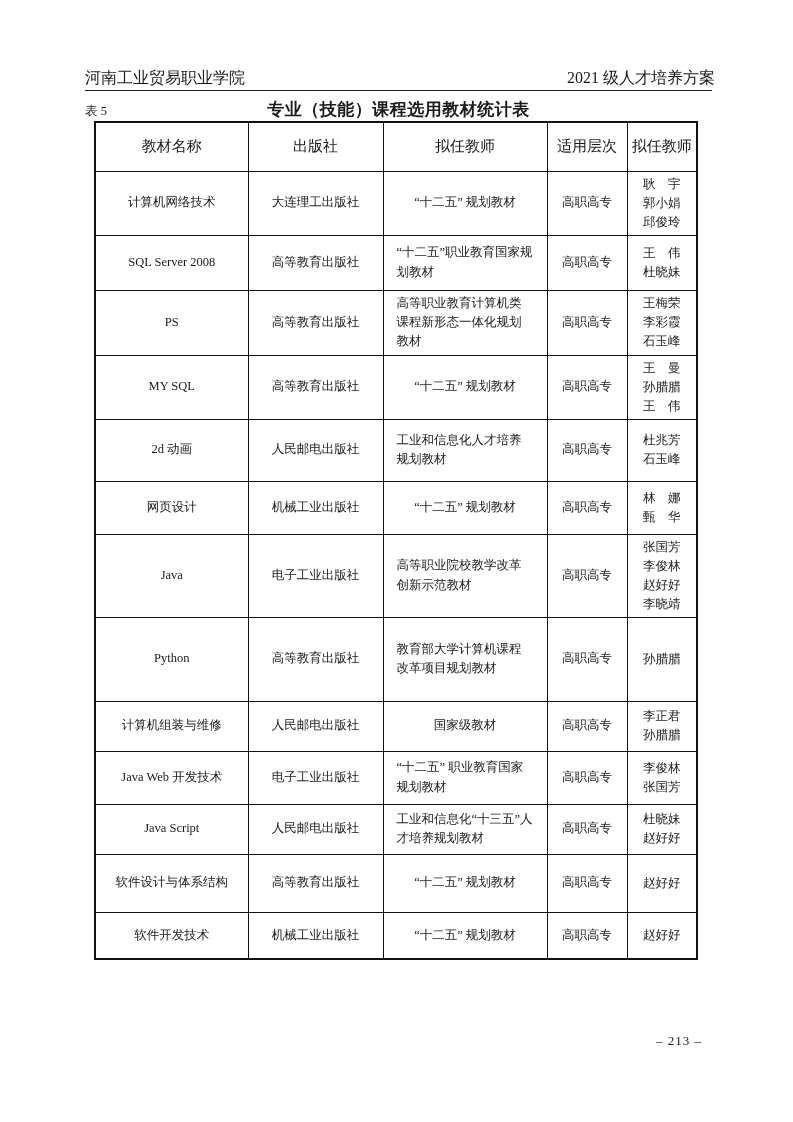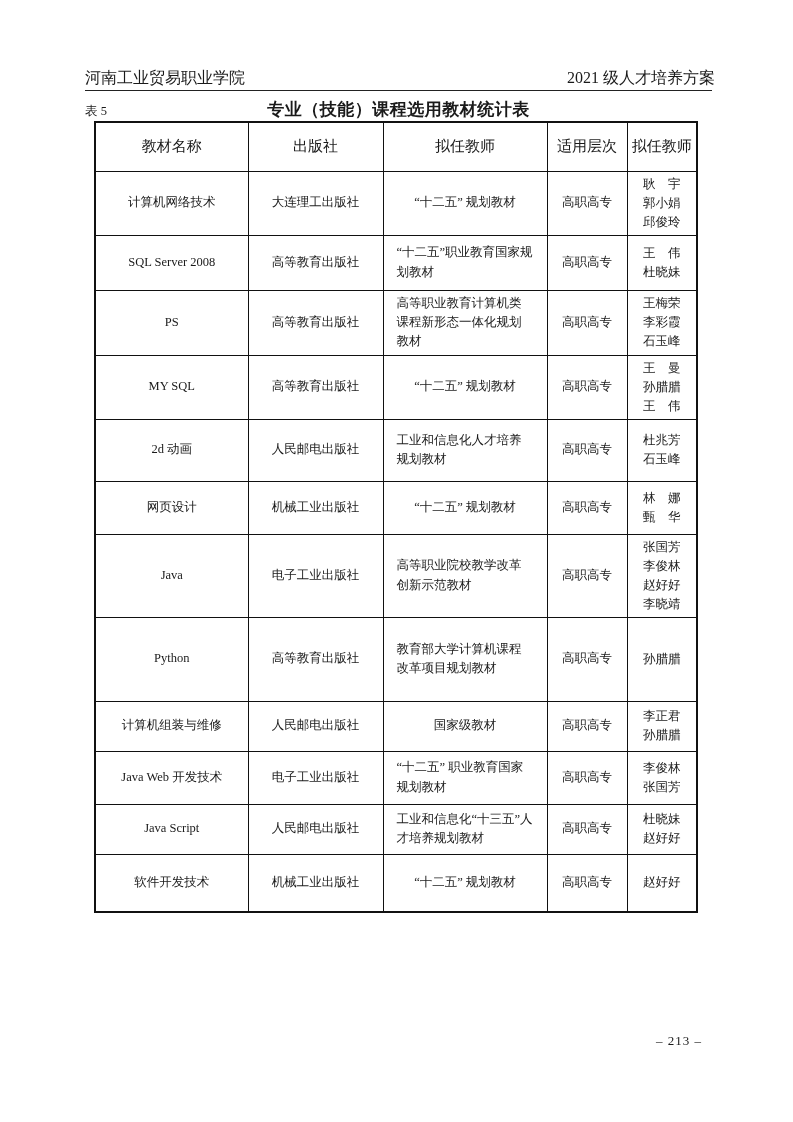--- a/index.html
+++ b/index.html
@@ -225,20 +225,27 @@
       </tr>
       <tr>
         <td class="c-name">Java Script</td>
         <td class="c-pub">人民邮电出版社</td>
         <td class="c-level left">工业和信息化“十三五”人才培养规划教材</td>
         <td class="c-target">高职高专</td>
         <td class="c-teachers">杜晓妹
 赵好好</td>
       </tr>
       <tr>
+        <td class="c-name">软件设计与体系结构</td>
+        <td class="c-pub">高等教育出版社</td>
+        <td class="c-level">“十二五” 规划教材</td>
+        <td class="c-target">高职高专</td>
+        <td class="c-teachers">赵好好</td>
+      </tr>
+      <tr>
         <td class="c-name">软件开发技术</td>
         <td class="c-pub">机械工业出版社</td>
         <td class="c-level">“十二五” 规划教材</td>
         <td class="c-target">高职高专</td>
         <td class="c-teachers">赵好好</td>
       </tr>
     </tbody>
   </table>
 
   <div class="page-number">– 213 –</div>

